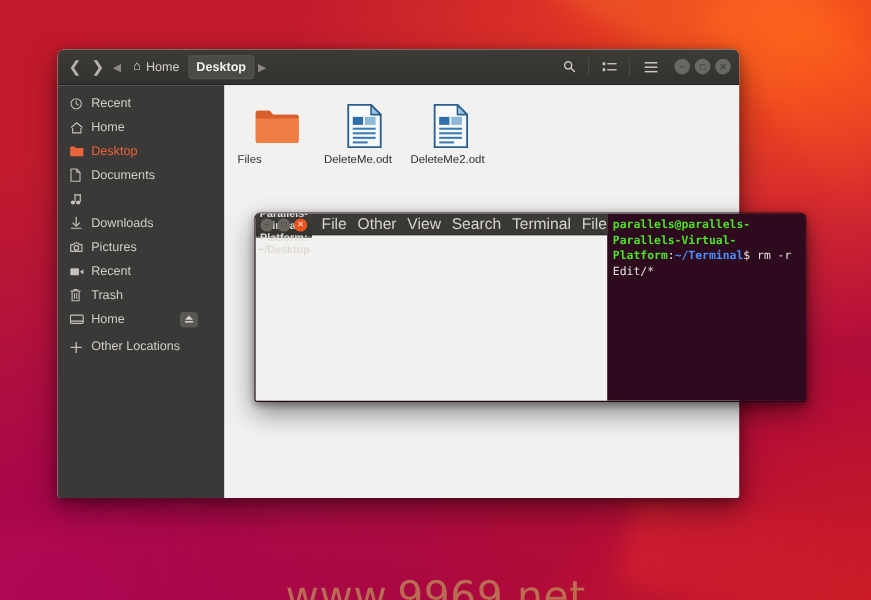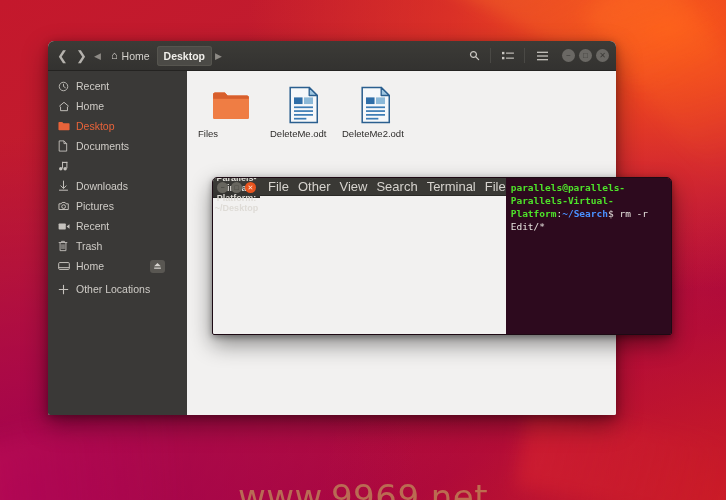--- a/index.html
+++ b/index.html
@@ -563,18 +563,18 @@
     <div class="term-menubar">
       <div class="term-menu-item">File</div>
       <div class="term-menu-item">Other</div>
       <div class="term-menu-item">View</div>
       <div class="term-menu-item">Search</div>
       <div class="term-menu-item">Terminal</div>
       <div class="term-menu-item">File</div>
     </div>
 
     <div class="term-screen">
-      <div><span class="p-user">parallels@parallels-Parallels-Virtual-Platform</span><span class="p-colon">:</span><span class="p-path">~/Search</span><span class="p-cmd">$ rm -r Edit/*</span></div>
+      <div><span class="p-user">parallels@parallels-Parallels-Virtual-Platform</span><span class="p-colon">:</span><span class="p-path">~/Terminal</span><span class="p-cmd">$ rm -r Edit/*</span></div>
     </div>
   </div>
 
   <div class="watermark">www.9969.net</div>
 </div>
 
 </body></html>

